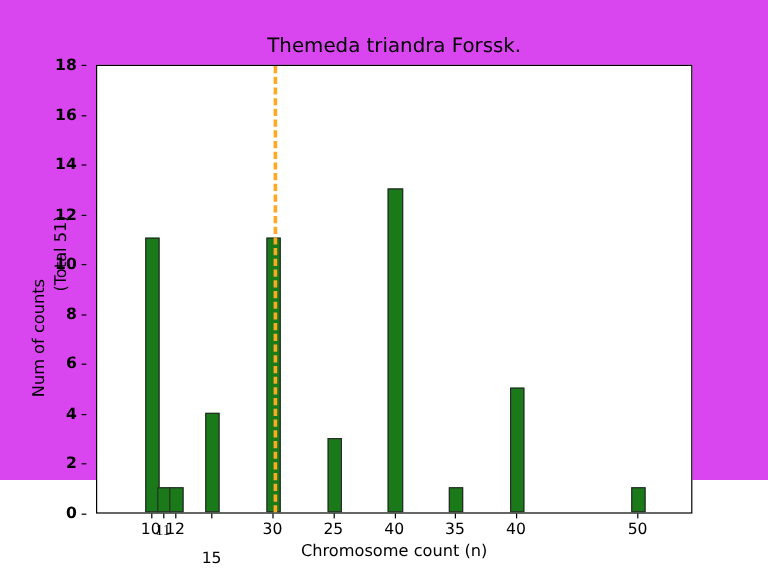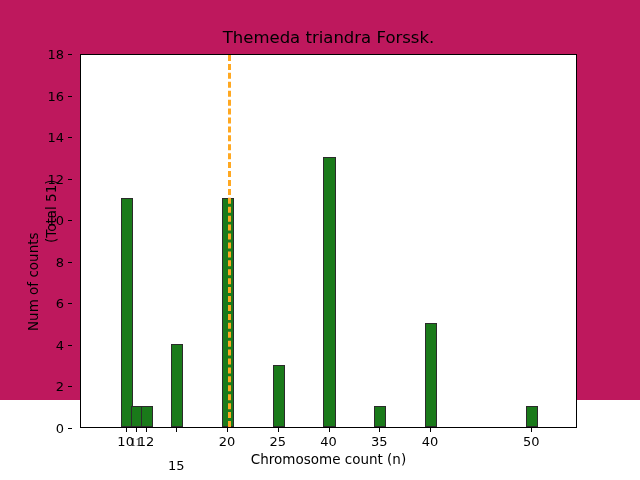--- a/index.html
+++ b/index.html
@@ -11,21 +11,21 @@
     width: 640px;
     height: 480px;
     font-family: "DejaVu Sans", sans-serif;
     color: #000000;
     overflow: hidden;
   }
   #figure {
     position: relative;
     width: 640px;
     height: 400px;
-    background: #be185d;
+    background: #d946ef;
   }
 
   
   #chart-title {
     position: absolute;
     left: 80px;
     top: 28px;
     width: 497px;
     text-align: center;
     font-size: 16.5px;
@@ -74,20 +74,21 @@
     height: 0;
     border-top: 1.1px solid #000000;
   }
   .ytick-label {
     position: absolute;
     right: 8px;
     font-size: 13px;
     line-height: 13px;
     color: #000000;
     white-space: nowrap;
+    font-weight: bold;
   }
   #ytick-labels {
     position: absolute;
     left: 0px;
     top: 54px;
     width: 72px;
     height: 374px;
   }
   #ylabel-wrap {
     position: absolute;
@@ -242,21 +243,21 @@
   <div id="xticks-layer">
       <div class="xtick-mark" style="left: 45.6429px;"></div>
       <div class="xtick-label" style="left: 45.6429px;">10</div>
       <div class="xtick-mark" style="left: 55.7857px;"></div>
       <div class="xtick-label" style="left: 55.7857px; font-family: Liberation Serif, serif;">11</div>
       <div class="xtick-mark" style="left: 65.9286px;"></div>
       <div class="xtick-label" style="left: 65.9286px;">12</div>
       <div class="xtick-mark" style="left: 96.3571px;"></div>
       <div class="xtick-label" style="left: 96.3571px; margin-top: 24px;">15</div>
       <div class="xtick-mark" style="left: 147.071px;"></div>
-      <div class="xtick-label" style="left: 147.071px;">20</div>
+      <div class="xtick-label" style="left: 147.071px;">30</div>
       <div class="xtick-mark" style="left: 197.786px;"></div>
       <div class="xtick-label" style="left: 197.786px;">25</div>
       <div class="xtick-mark" style="left: 248.5px;"></div>
       <div class="xtick-label" style="left: 248.5px;">40</div>
       <div class="xtick-mark" style="left: 299.214px;"></div>
       <div class="xtick-label" style="left: 299.214px;">35</div>
       <div class="xtick-mark" style="left: 349.929px;"></div>
       <div class="xtick-label" style="left: 349.929px;">40</div>
       <div class="xtick-mark" style="left: 451.357px;"></div>
       <div class="xtick-label" style="left: 451.357px;">50</div>

